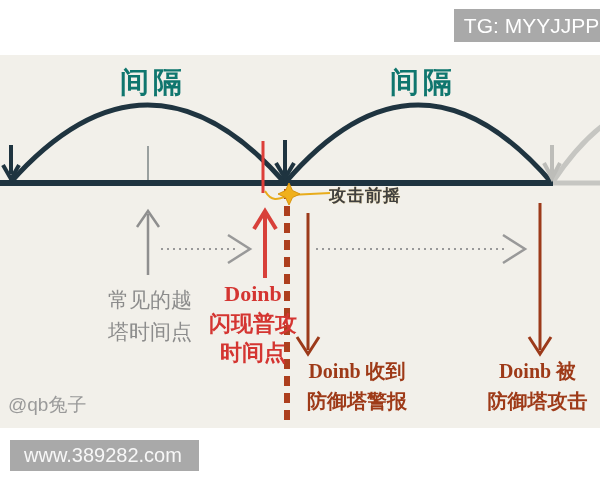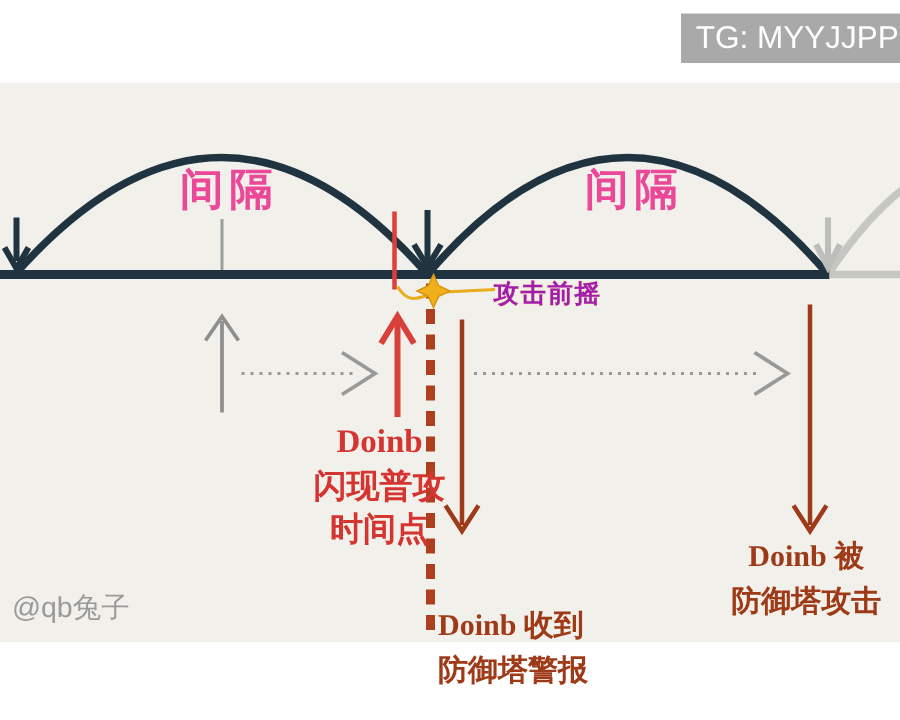--- a/index.html
+++ b/index.html
@@ -12,48 +12,47 @@
     background:#f2f0ea;
   }
   .badge {
     position:absolute; background:#a9a9a9; color:#ffffff;
     display:flex; align-items:center;
   }
   .badge.tg { left:454px; top:9px; width:155px; height:33px; justify-content:center; font-size:21px; }
   .badge.site { left:10px; top:440px; width:175px; height:31px; padding-left:14px; font-size:20px; color:#f7f7f7; }
   .lbl { position:absolute; white-space:pre-line; }
   .interval {
-    font-size:29px; font-weight:bold; color:#ec4899; text-align:center;
+    font-size:29px; font-weight:bold; color:#0f766e; text-align:center;
     width:130px; letter-spacing:4px;
     font-family:Liberation Serif, serif;
-    margin-top:44px;
   }
   .interval.left  { left:88px;  top:63px; }
   .interval.right { left:358px; top:63px; }
   .windup {
-    left:329px; top:184px; font-size:17px; font-weight:bold; color:#a21caf;
+    left:329px; top:184px; font-size:17px; font-weight:bold; color:#404040;
     text-shadow:0 0 1px #f6d98f; letter-spacing:1px;
     font-family:"Liberation Serif","DejaVu Serif",serif;
   }
   .gray-note {
     color:#8c8c8c; font-size:21px; line-height:1.5; text-align:center;
     font-family:"Liberation Serif","DejaVu Serif",serif;
   }
   .common-dive { left:88px; top:285px; width:124px; }
   .tower-delay { left:300px; top:268px; width:244px; }
   .red-note {
     left:191px; top:279px; width:124px; text-align:center;
     color:#d43531; font-size:22px; font-weight:bold; line-height:1.35;
     font-family:"Liberation Serif","DejaVu Serif",serif;
   }
   .brick-note {
     color:#9e3a18; font-size:20px; font-weight:bold; line-height:1.5;
     font-family:"Liberation Serif","DejaVu Serif",serif;
   }
-  .alert    { left:292px; top:356px; width:130px; text-align:left;margin-top:46px; }
+  .alert    { left:292px; top:356px; width:130px; text-align:center; }
   .attacked { left:455px; top:356px; width:165px; text-align:center; }
   .watermark {
     left:8px; top:392px; font-size:19px; color:#9a9a9a;
     font-family:"Liberation Sans","DejaVu Sans",sans-serif;
   }
   svg.shapes { position:absolute; left:0; top:0; }
 </style>
 </head>
 <body>
 
@@ -129,29 +128,32 @@
 
     <path d="M 265 191 C 272 203 279 199 290 195 L 330 193" fill="none" stroke="#e8ac1c" stroke-width="2"></path>
     <polygon points="289,183 292.5,190.5 300,194 292.5,197.5 289,205 285.5,197.5 278,194 285.5,190.5" fill="#f0b01c" stroke="#d89510" stroke-width="1"></polygon>
   </svg>
 
   <div class="lbl interval left">间隔</div>
   <div class="lbl interval right">间隔</div>
 
   <div class="lbl windup">攻击前摇</div>
 
+  <div class="lbl gray-note common-dive">常见的越
+塔时间点</div>
 
   <div class="lbl red-note">Doinb
 闪现普攻
 时间点</div>
 
 
   <div class="lbl brick-note alert">Doinb 收到
 防御塔警报</div>
 
   <div class="lbl brick-note attacked">Doinb 被
 防御塔攻击</div>
 
   <div class="lbl watermark">@qb兔子</div>
 
   <div class="badge tg">TG: MYYJJPP</div>
+  <div class="badge site">www.389282.com</div>
 
 </div>
 
 </body></html>

